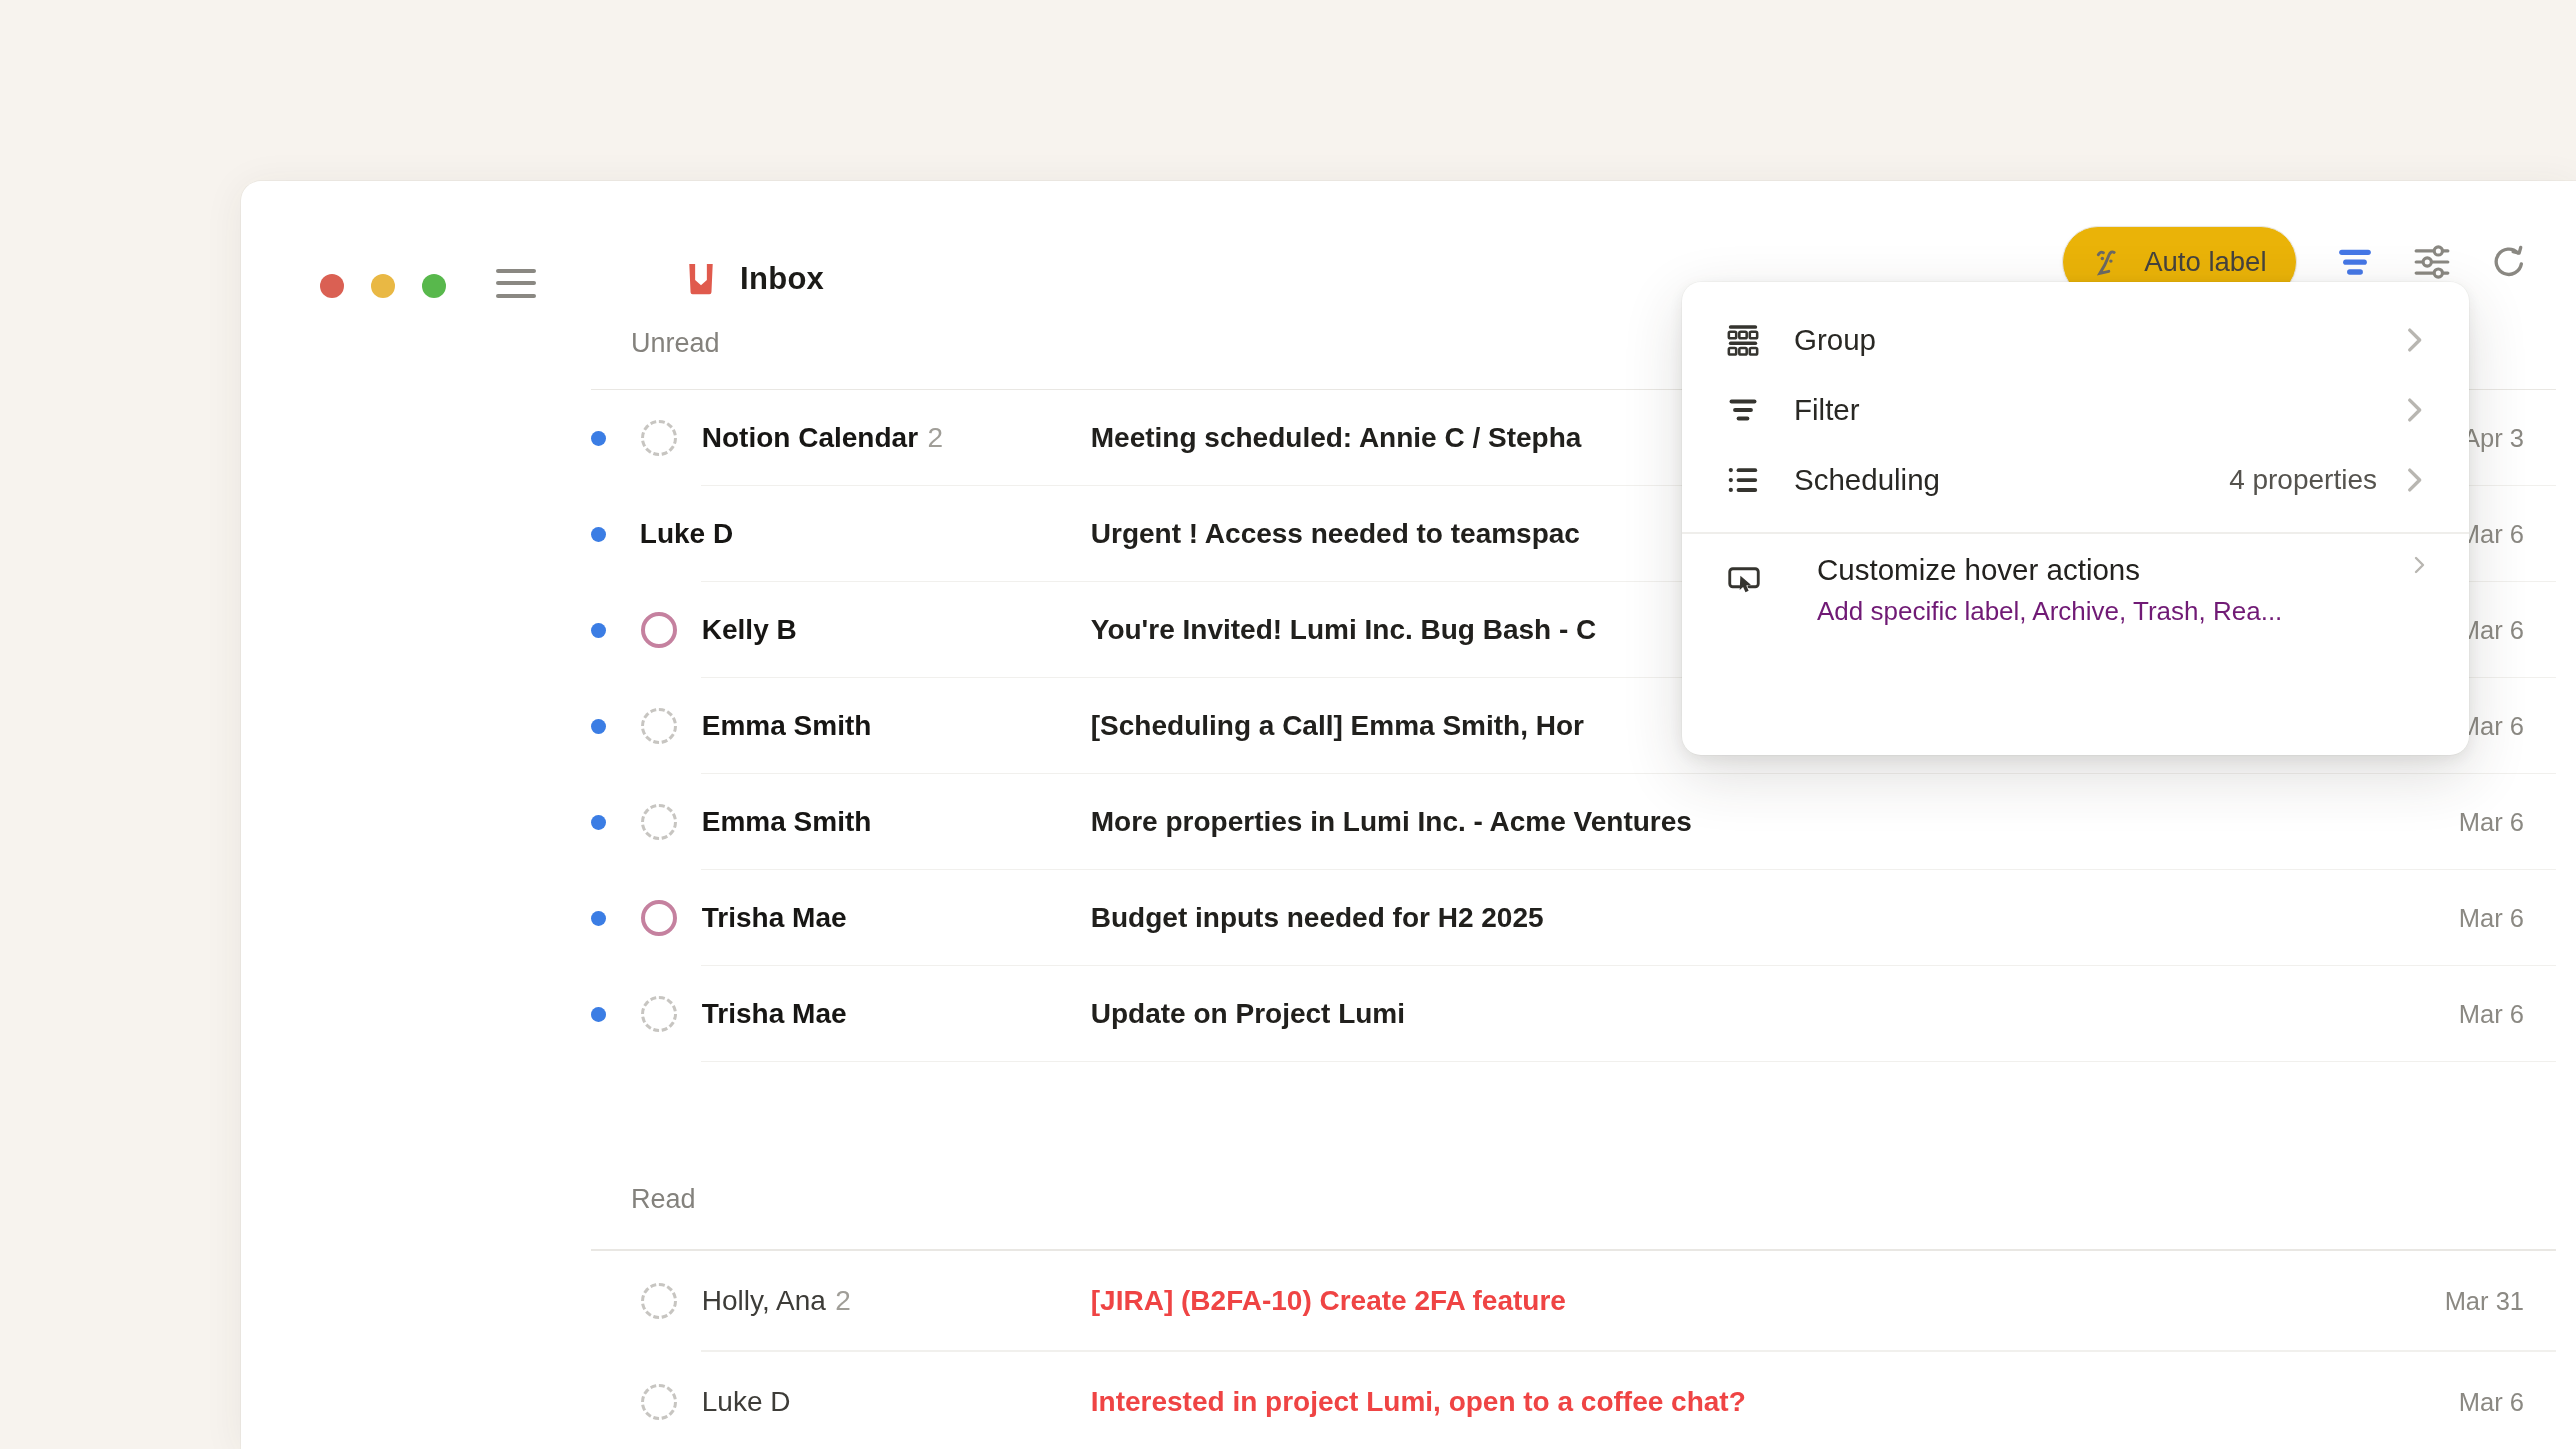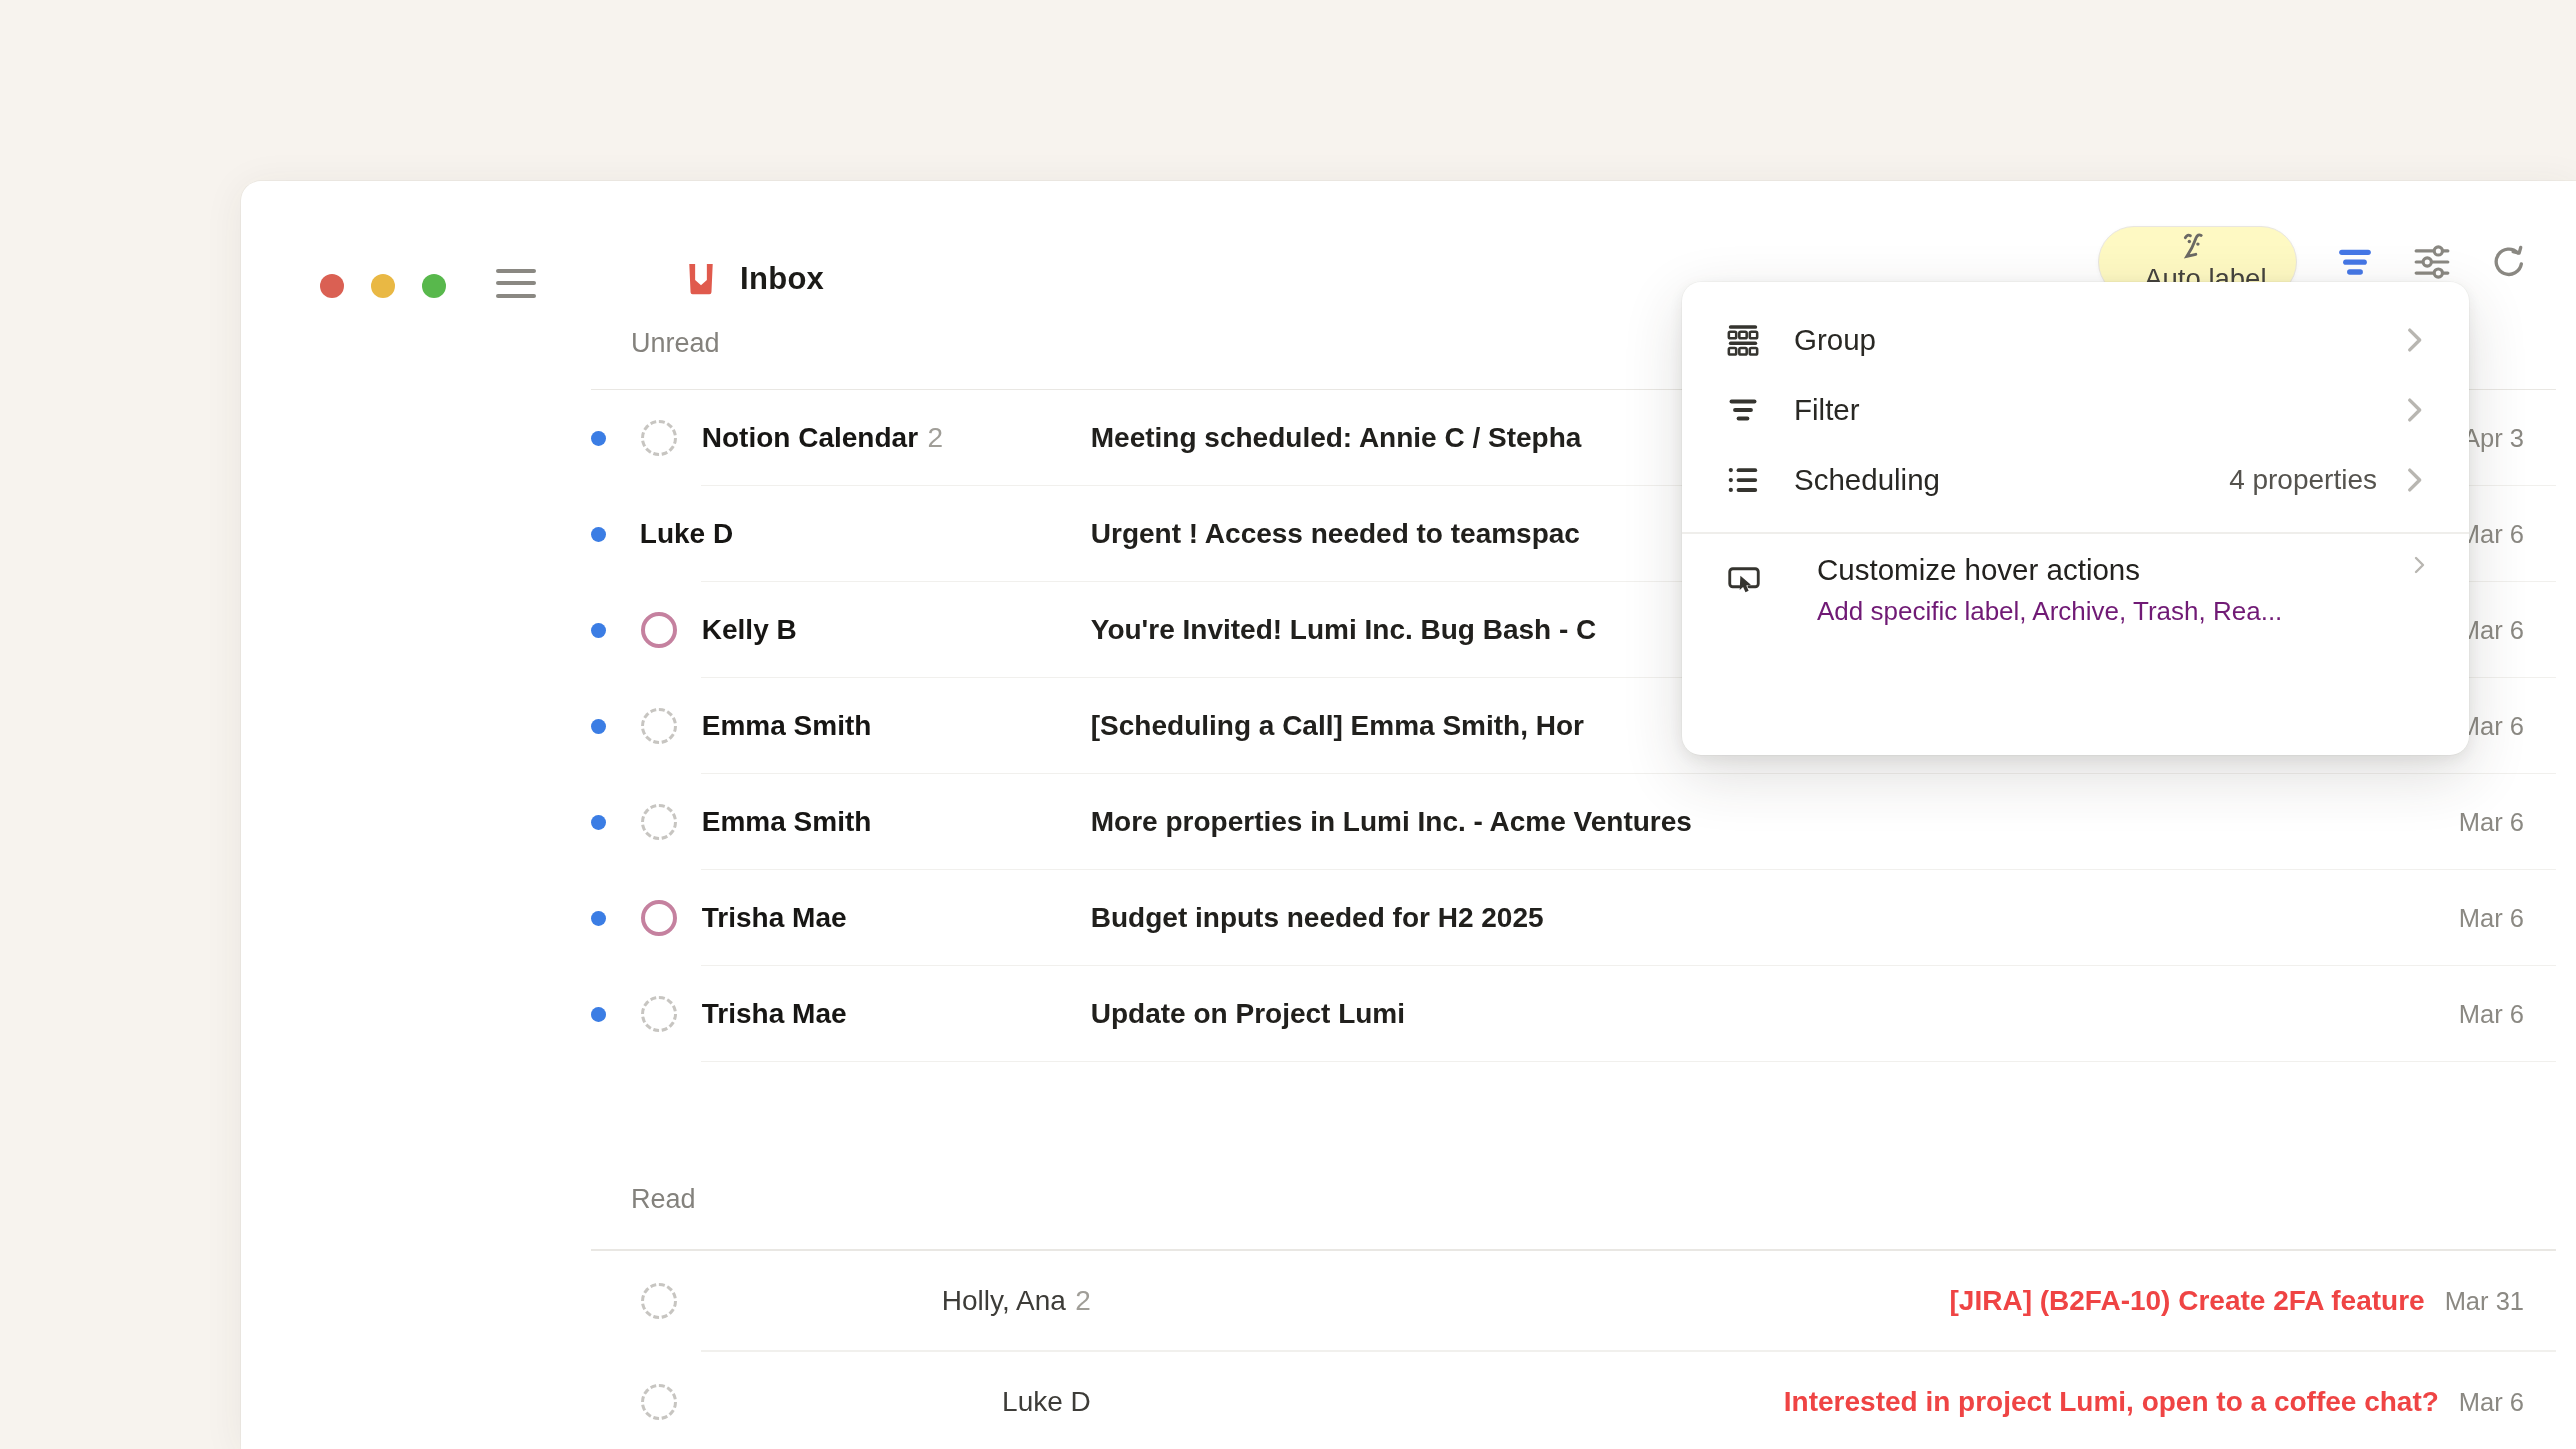--- a/index.html
+++ b/index.html
@@ -31,43 +31,43 @@
   .hamburger span { display:block; height:4px; border-radius:2px; background:#8a8882; }
 
   .title-group { display:flex; align-items:center; margin-left:146px; }
   .inbox-glyph { width:38px; height:38px; }
   .page-title { margin-left:20px; font-size:31px; font-weight:700; color:#1c1b18; letter-spacing:0.3px; }
 
   .tb-spacer { flex:1; }
   .toolbar { display:flex; align-items:center; margin-right:48px; }
   .auto-label-btn {
     display:flex; align-items:center; height:72px; padding:0 29.5px;
-    border:1.3px solid #e9e6e0; border-radius:36px; background:#fef9c3;
-    box-shadow:0 1.3px 4px rgba(60,50,40,.04); cursor:pointer;flex-direction:column;
+    border:1.3px solid #e9e6e0; border-radius:36px; background:#eab308;
+    box-shadow:0 1.3px 4px rgba(60,50,40,.04); cursor:pointer;
   }
   .auto-label-btn svg { width:36px; height:36px; }
   .auto-label-btn .lbl { margin-left:16px; font-size:27.5px; color:#45433e; font-weight:500; }
   .tb-icon { width:38px; height:38px; margin-left:39px; cursor:pointer; }
 
   
   .list { position:relative; }
   .section-h {
     display:flex; align-items:center; height:91px;
     padding-left:390px; font-size:27px; color:#84827d;
   }
   .section-h.read-h { height:187px; align-items:flex-end; padding-bottom:34px; }
   .hdiv { height:1.3px; background:#e9e7e3; margin-left:350px; margin-right:20px; }
 
   .row { position:relative; display:flex; align-items:center; height:96px; background:#fff; }
   .row::after {
     content:""; position:absolute; left:460px; right:20px; bottom:0;
     height:1.3px; background:#f1f0ed;
   }
   .row .dot { flex:none; margin-left:350px; width:14.8px; height:14.8px; border-radius:50%; background:#3b7de4; }
-  .row.read { height:101px;text-align:right; }
+  .row.read { height:101px; }
   .row.read .dot { visibility:hidden; }
   .avatar { flex:none; margin-left:35px; width:36px; height:36px; border-radius:50%; }
   .avatar.dashed { border:3.4px dashed #c7c5c1; }
   .avatar.ring   { border:4px solid #c5819f; }
   .sender { flex:none; margin-left:25px; width:389px; white-space:nowrap; overflow:hidden;
             font-size:28px; color:#1716144; }
   .row.no-avatar .sender { margin-left:34px; width:451px; }
   .sender .name { color:#171614; font-weight:700; }
   .sender .count { color:#a09e98; font-weight:400; margin-left:9.4px; }
   .subject { flex:1; white-space:nowrap; overflow:hidden; font-size:28px; font-weight:600; color:#21201d; }

